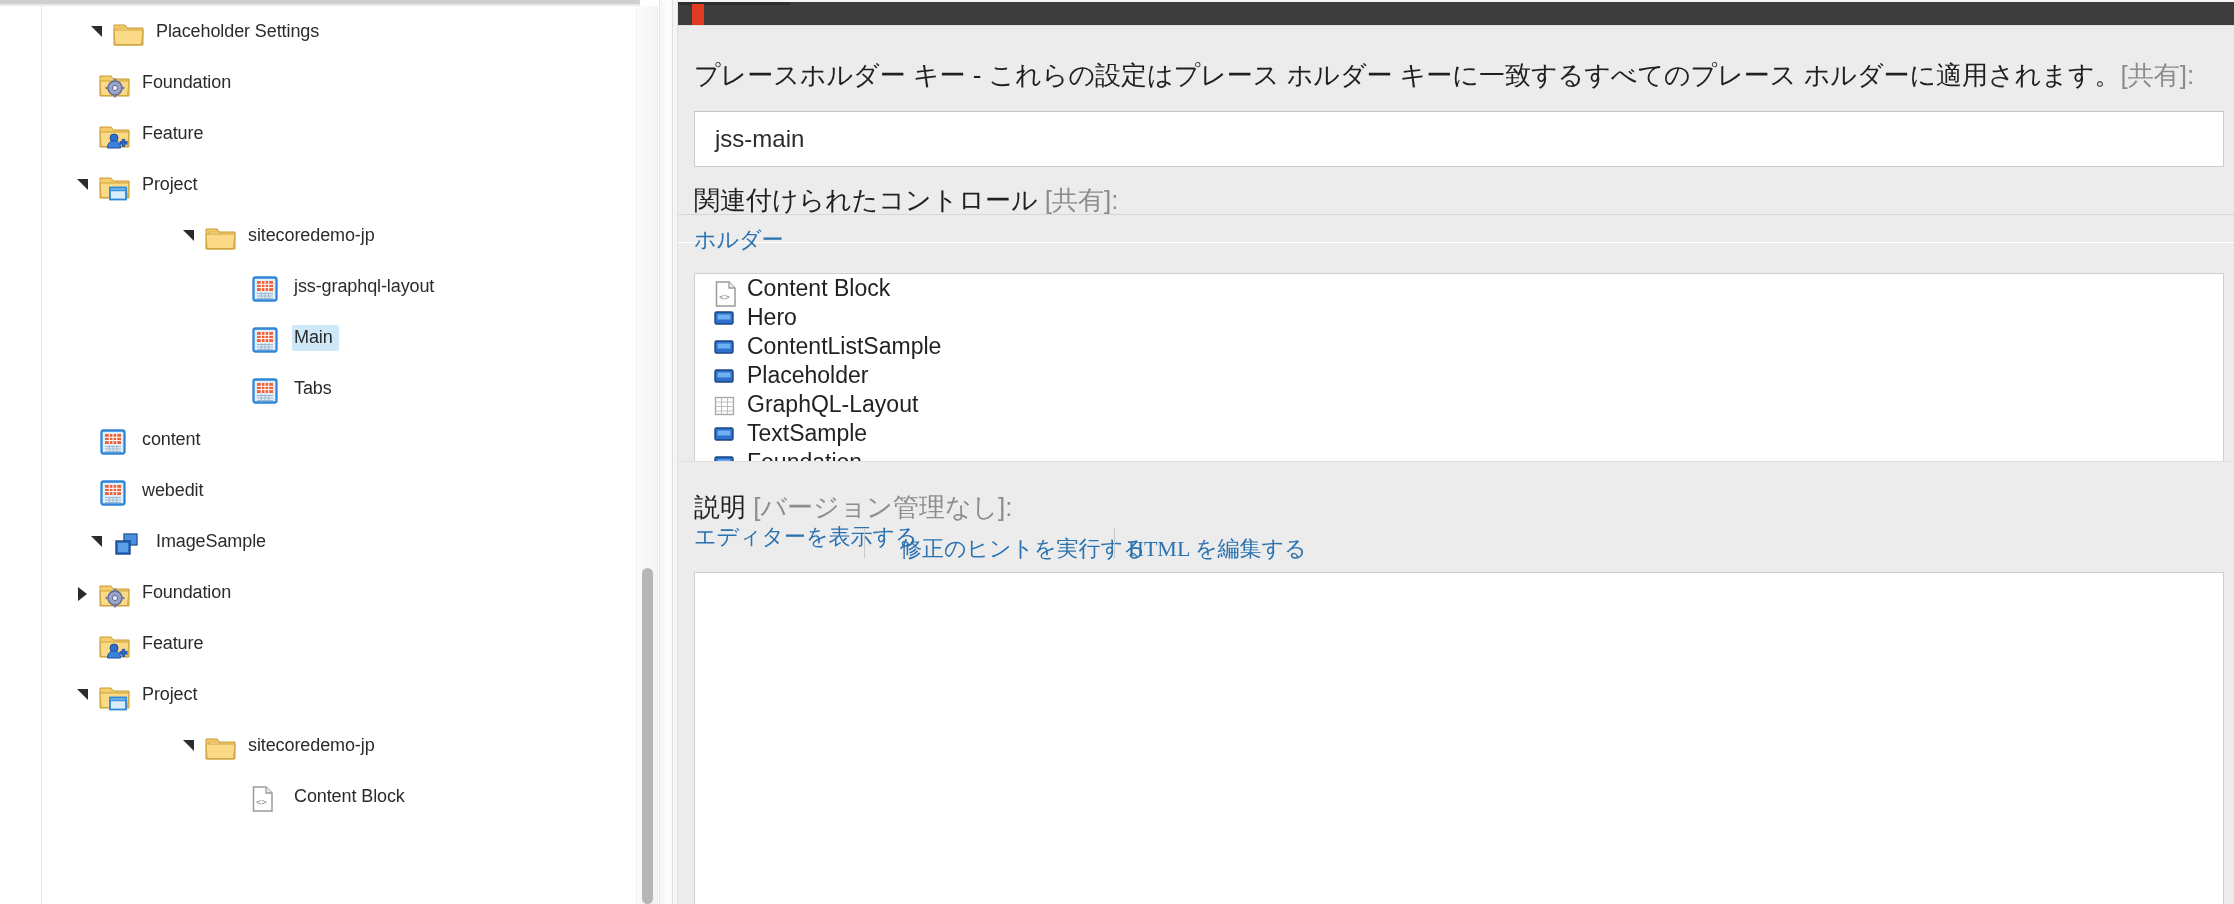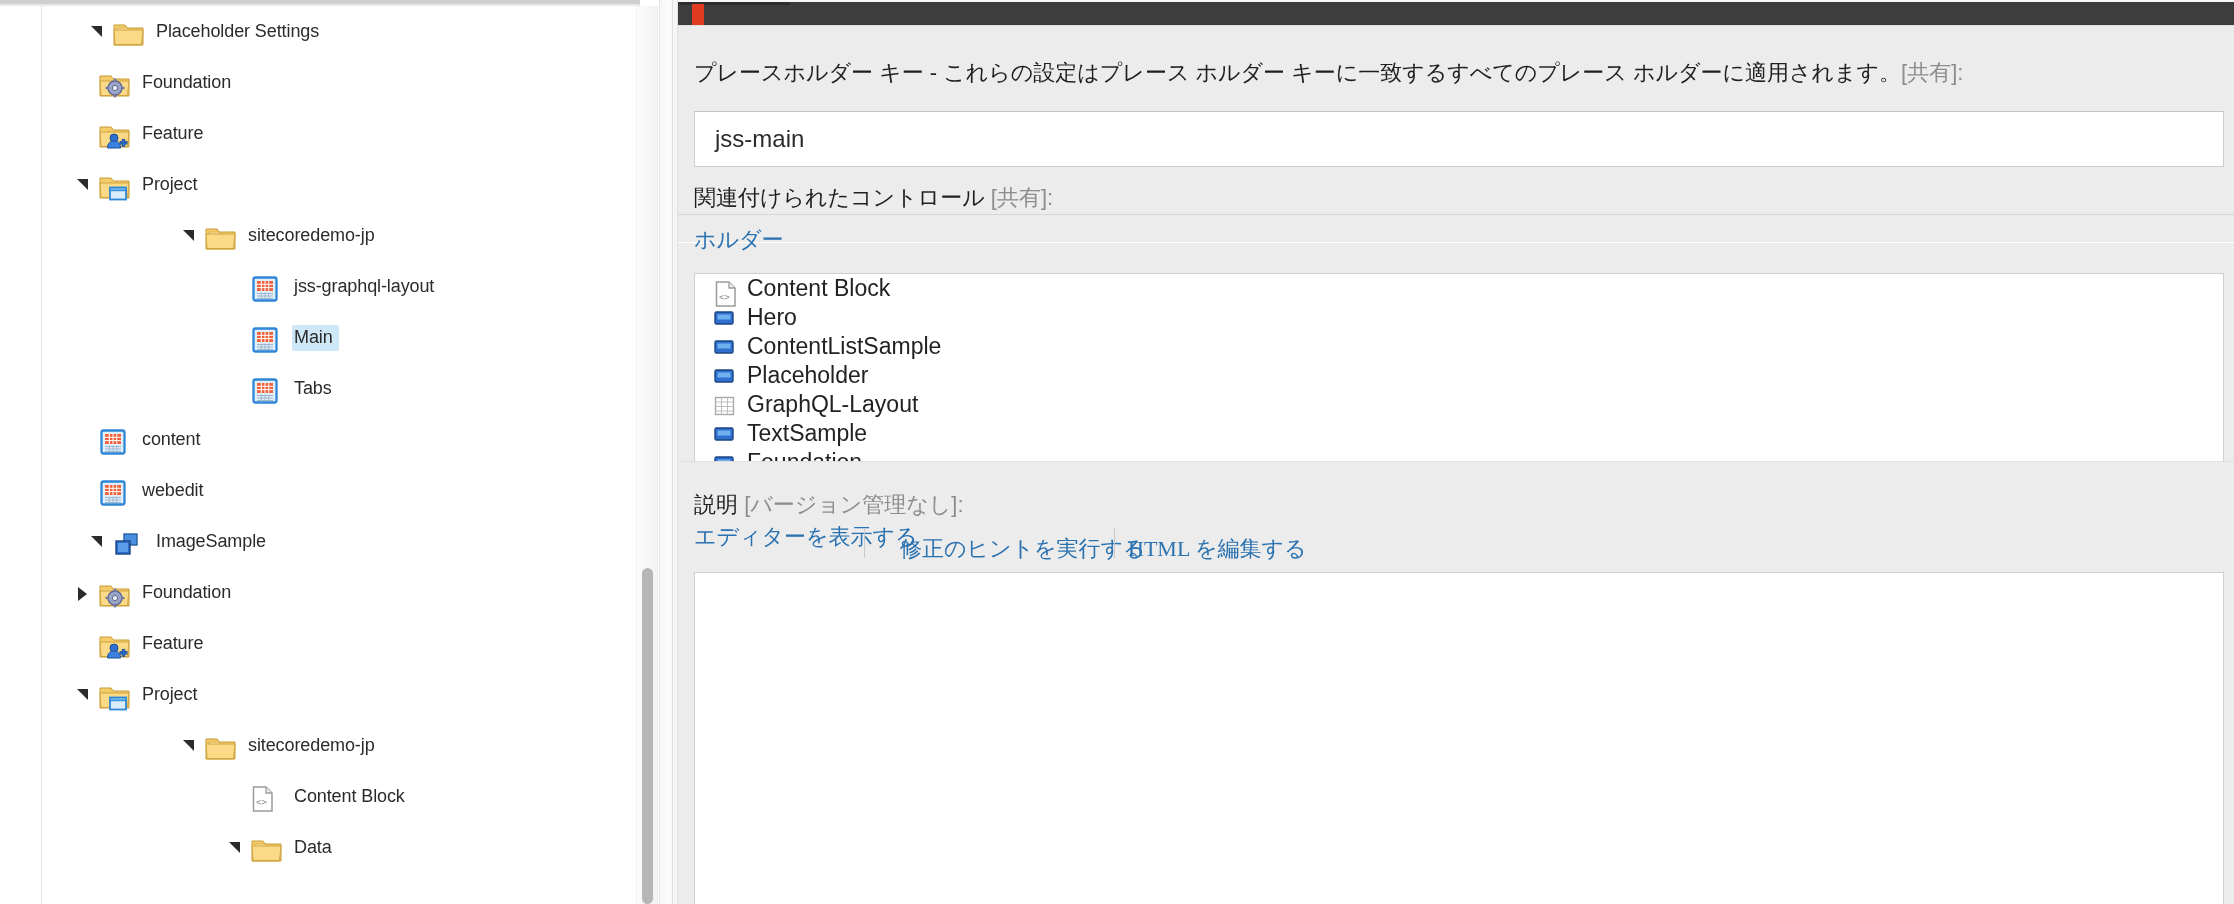--- a/index.html
+++ b/index.html
@@ -165,21 +165,21 @@
     position: absolute;
     left: 0;
     width: 1556px;
     background: #ececec;
     border-top: 1px solid #e0e0e0;
     border-bottom: 1px solid #d6d6d6;
   }
 
   .section-label {
     position: absolute;
-    font-size: 22px;
+    font-size: 26px;
     color: #1f1f1f;
     line-height: 1;
     white-space: nowrap;
   }
   .section-label .shared {
     color: #8d8d8d;
   }
 
   .text-input {
     position: absolute;
@@ -547,35 +547,20 @@
         <div class="tree-row ind-3">
           <span class="twisty"></span>
           <span class="icon">
             <svg width="26" height="30" viewBox="0 0 26 30">
         <path d="M3.5 3 L16 3 L22 9 L22 27 L3.5 27 Z" fill="#ffffff" stroke="#9b9b9b" stroke-width="1.5"></path>
         <path d="M16 3 L16 9 L22 9" fill="#eeeeee" stroke="#9b9b9b" stroke-width="1.3"></path>
         <text x="6" y="21" font-family="DejaVu Sans Mono, monospace" font-size="9" fill="#8a8a8a">&lt;&gt;</text>
       </svg>
           </span>
           <span class="label">Content Block</span>
-        </div>
-        <div class="tree-row ind-3">
-          <span class="twisty">
-            <svg width="16" height="14" viewBox="0 0 16 14">
-              <path d="M1 1 L12 12 L12 1 Z" fill="#2b2b2b"></path>
-            </svg>
-          </span>
-          <span class="icon">
-            <svg width="34" height="30" viewBox="0 0 34 30">
-        <path d="M2 6 L13 6 L15.5 9 L31 9 L31 26 L2 26 Z" fill="#f4cd6a" stroke="#c79a35" stroke-width="1"></path>
-        <path d="M5 9 L15 9 L17 12 L31 12 L29 26 L2 26 Z" fill="#fde7a8" stroke="#d6ae4d" stroke-width="1"></path>
-        <path d="M2 11 L31 11 L29.5 25.5 L3 25.5 Z" fill="#fada86" stroke="#cfa43f" stroke-width="1"></path>
-      </svg>
-          </span>
-          <span class="label">Data</span>
         </div>
       </div>
   </div>
   <div class="tree-panel-leftrule"></div>
 
   <div class="tree-scroll-track"></div>
   <div class="tree-scroll-thumb"></div>
 
   <div class="splitter"></div>
   <div class="splitter-line-a"></div>

